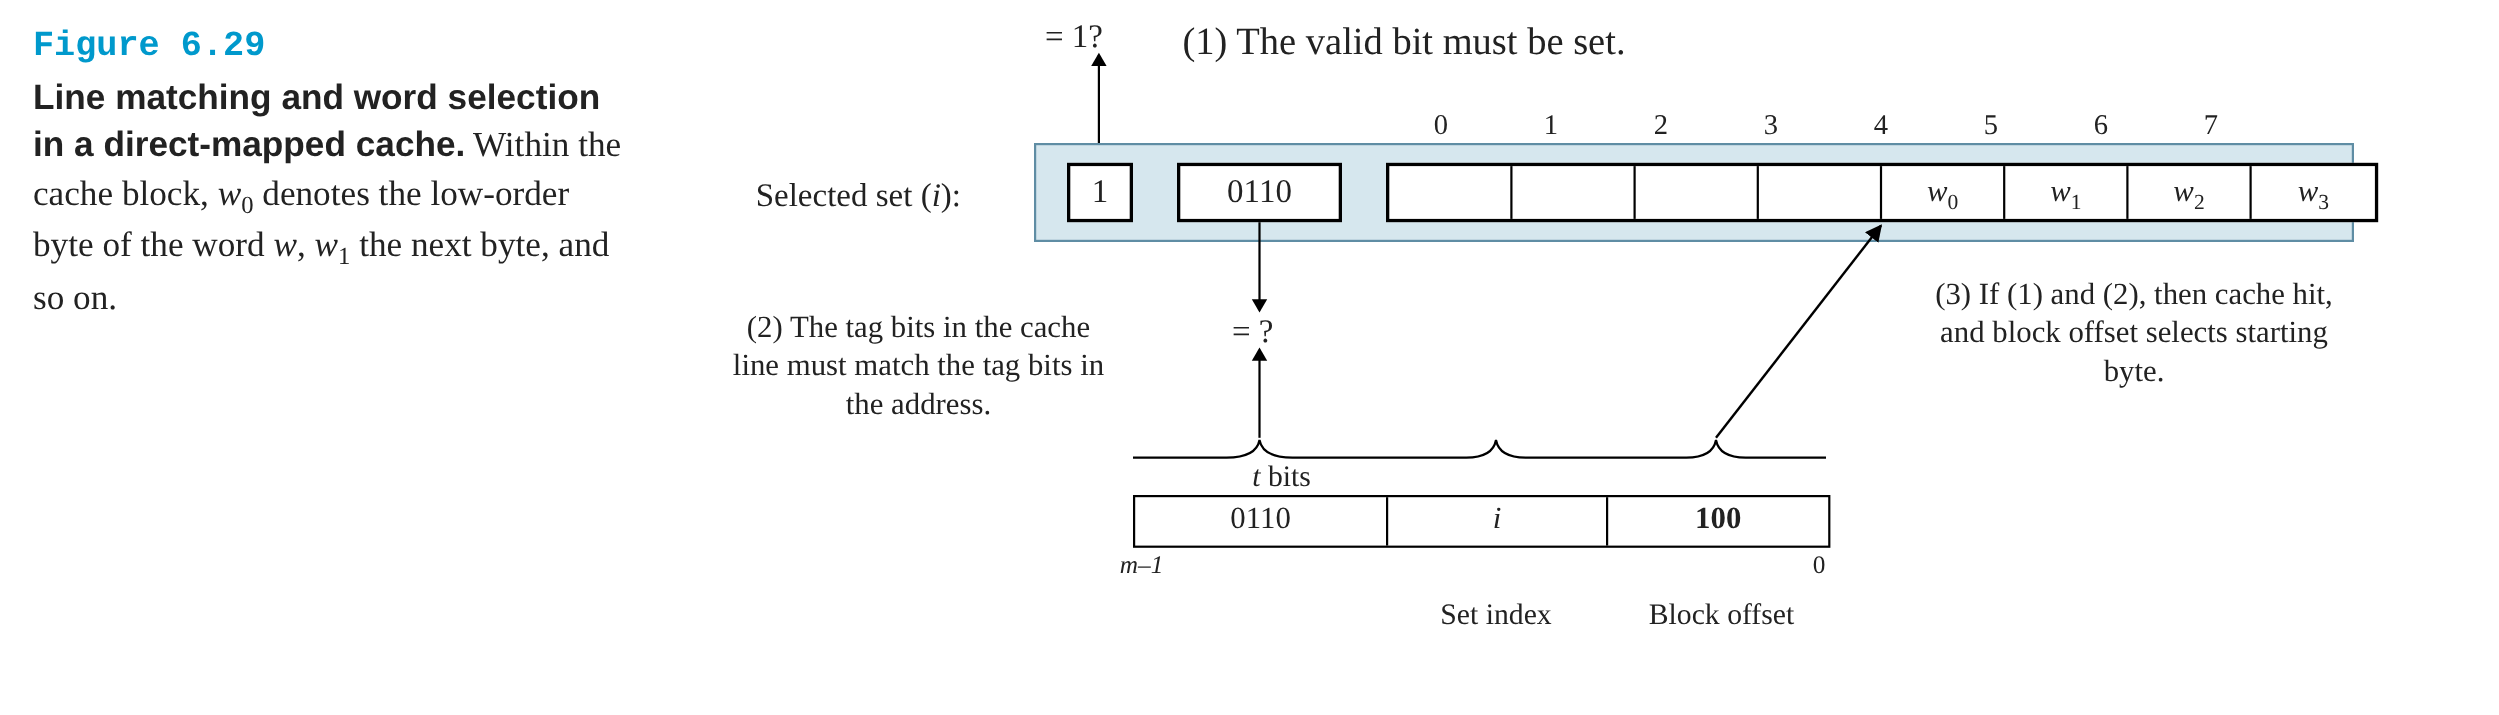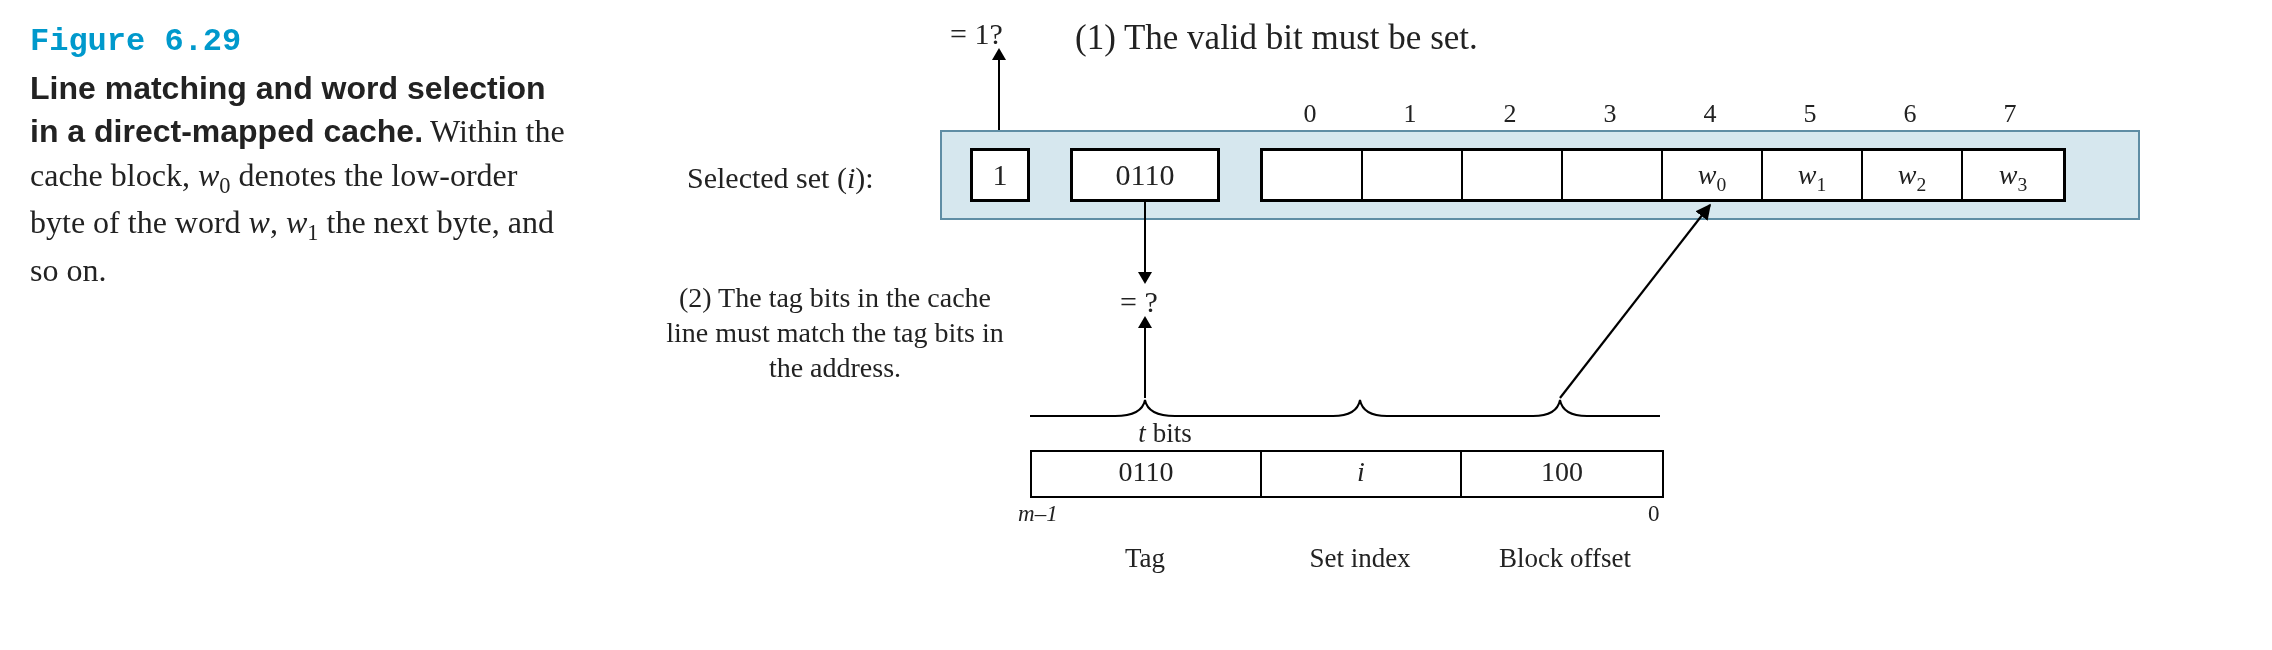--- a/index.html
+++ b/index.html
@@ -87,21 +87,21 @@
   .block-box {
     position: absolute;
     left: 640px;
     top: 128px;
     height: 54px;
     display: flex;
     border: 3px solid #000;
     background: #fff;
   }
   .block-box .cell {
-    width: 100px;
+    width: 112px;
     height: 100%;
     border-right: 2px solid #000;
     text-align: center;
     line-height: 48px;
     font-family: 'Times New Roman', serif;
     font-size: 28px;
   }
   .block-box .cell:last-child { border-right: none; }
 
   .byte-idx {
@@ -206,21 +206,21 @@
   }
   .addr-table .acell {
     height: 44px;
     border-right:2px solid #000;
     text-align:center;
     line-height:40px;
   }
   .addr-table .acell:last-child { border-right:none; }
   .a-tag { width: 230px; }
   .a-set { width: 200px; }
-  .a-off { width: 200px; }
+  .a-off { width: 200px; font-weight: bold; }
 
   .addr-hdr {
     position:absolute;
     top: 395px;
     text-align:center;
     font-family:'Times New Roman', serif;
     font-size: 27px;
   }
   .addr-ftr {
     position:absolute;
@@ -317,20 +317,21 @@
       <div class="cell"><span class="mi">w</span><sub>1</sub></div>
       <div class="cell"><span class="mi">w</span><sub>2</sub></div>
       <div class="cell"><span class="mi">w</span><sub>3</sub></div>
     </div>
 
     <div class="arrow-down1"></div>
     <div class="eqq">= ?</div>
     <div class="arrow-up2"></div>
 
     <div class="step2">(2) The tag bits in the cache line must match the tag bits in the address.</div>
+    <div class="step3">(3) If (1) and (2), then cache hit, and block offset selects starting byte.</div>
 
     <svg class="brace" style="left:410px; top:378px; width:230px" viewBox="0 0 230 20" preserveAspectRatio="none">
       <path d="M0,18 C30,18 50,18 85,18 Q112,18 115,2 Q118,18 145,18 C180,18 200,18 230,18" stroke="#000" stroke-width="2" fill="none"></path>
     </svg>
     <svg class="brace" style="left:640px; top:378px; width:200px" viewBox="0 0 200 20" preserveAspectRatio="none">
       <path d="M0,18 C25,18 45,18 73,18 Q97,18 100,2 Q103,18 127,18 C155,18 175,18 200,18" stroke="#000" stroke-width="2" fill="none"></path>
     </svg>
     <svg class="brace" style="left:840px; top:378px; width:200px" viewBox="0 0 200 20" preserveAspectRatio="none">
       <path d="M0,18 C25,18 45,18 73,18 Q97,18 100,2 Q103,18 127,18 C155,18 175,18 200,18" stroke="#000" stroke-width="2" fill="none"></path>
     </svg>
@@ -339,21 +340,20 @@
 
     <div class="addr-table">
       <div class="acell a-tag">0110</div>
       <div class="acell a-set"><span class="mi">i</span></div>
       <div class="acell a-off">100</div>
     </div>
 
     <div class="endlbl" style="left:398px"><span class="mi">m</span>–1</div>
     <div class="endlbl" style="left:1028px; font-style:normal">0</div>
 
-    <div class="addr-ftr" style="left:410px; width:230px">Tag</div>
     <div class="addr-ftr" style="left:640px; width:200px">Set index</div>
     <div class="addr-ftr" style="left:830px; width:230px">Block offset</div>
 
     <svg class="diag-svg" width="1550" height="610">
       <defs>
         <marker id="ah" viewBox="0 0 10 10" refX="9" refY="5" markerWidth="7" markerHeight="7" orient="auto">
           <path d="M0,0 L10,5 L0,10 z" fill="#000"></path>
         </marker>
       </defs>
       <line x1="940" y1="378" x2="1090" y2="185" stroke="#000" stroke-width="2.2" marker-end="url(#ah)"></line>

